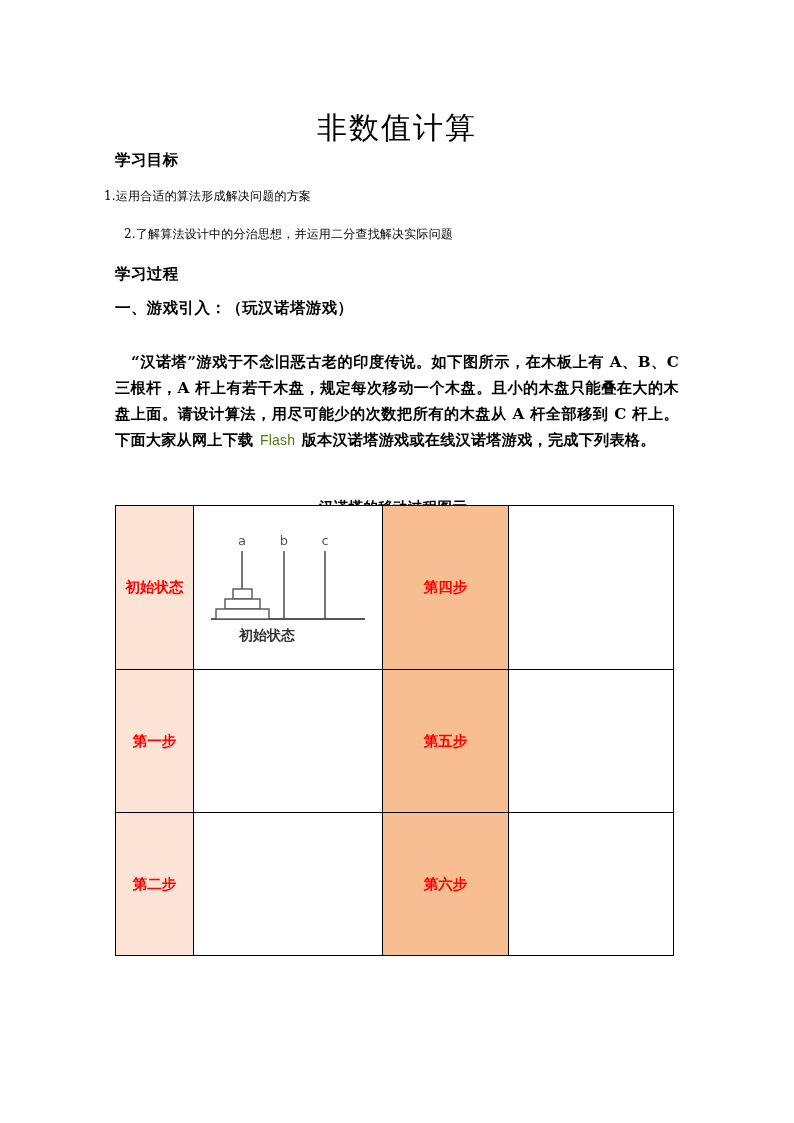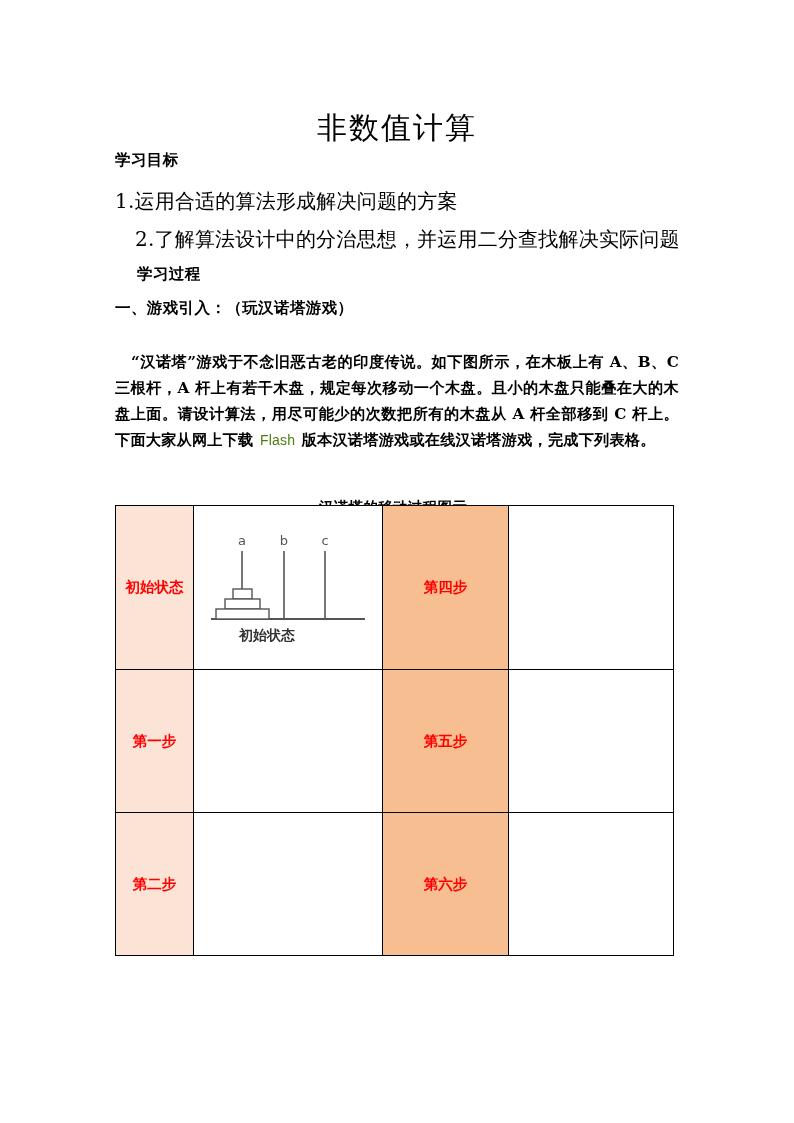--- a/index.html
+++ b/index.html
@@ -34,26 +34,26 @@
     font-family: "DejaVu Serif", "Liberation Serif", serif;
   }
   .heading {
     position: absolute;
     left: 115px;
     font-size: 15.5px;
     font-weight: bold;
     letter-spacing: 0.4px;
   }
   .h-goals  { top: 150px; }
-  .h-process{ top: 264px; margin-left: 22px; }
+  .h-process{ top: 264px; }
   .h-section{ top: 298px; }
   .goal {
     position: absolute;
-    left: 115px;
-    font-size: 20px;
+    left: 104px;
+    font-size: 12px;
     letter-spacing: 0.2px;
   }
   .goal-1 { top: 188px; }
   .goal-2 { top: 226px; margin-left: 20px; }
   .para {
     position: absolute;
     left: 115px;
     top: 334px;
     width: 564px;
     font-size: 15.2px;

